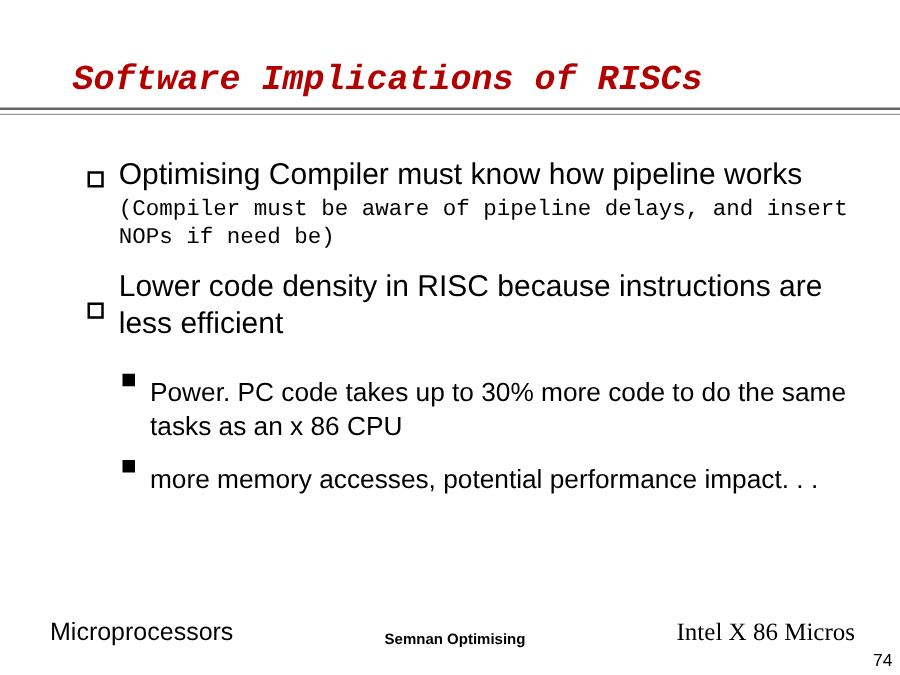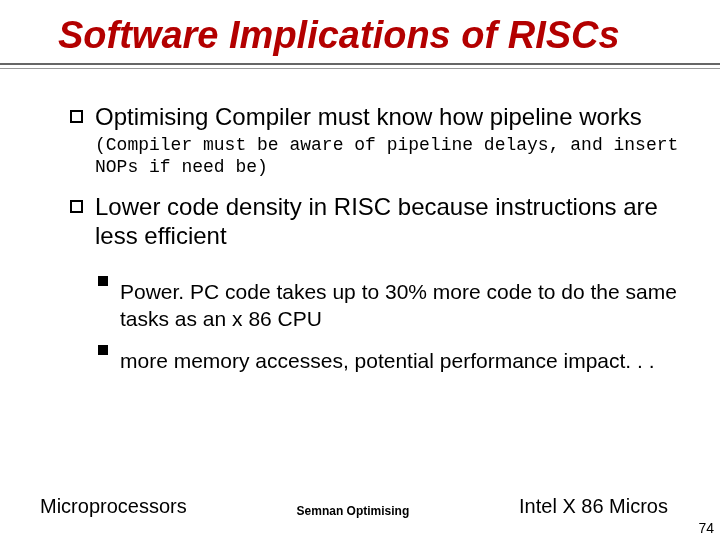--- a/index.html
+++ b/index.html
@@ -14,25 +14,26 @@
   .slide {
     width: 100%;
     height: 100%;
     position: relative;
     padding: 0;
   }
   .title-block {
     padding: 14px 0 6px 58px;
   }
   .title {
-    font-size: 38px;
+    font-size: 28px;
     font-weight: bold;
     font-style: italic;
     color: #b30000;
-    font-family: Liberation Sans, sans-serif;
+    font-family: Liberation Mono, monospace;
+    margin-top: 35px;
   }
   .underline {
     border-bottom: 2px solid #666;
     margin-left: 0;
     margin-right: 0;
     width: 100%;
   }
   .under-gap {
     height: 3px;
     background: #fff;
@@ -41,20 +42,21 @@
     border-bottom: 1px solid #999;
     width: 100%;
   }
   .content {
     padding: 34px 34px 0 70px;
     color: #000;
   }
   .bullet-1 {
     display: flex;
     margin-bottom: 2px;
+    align-items: center;
   }
   .bullet-1 .marker {
     width: 13px;
     height: 13px;
     border: 2px solid #000;
     margin-top: 7px;
     margin-right: 12px;
     flex-shrink: 0;
   }
   .bullet-1 .text {
@@ -106,21 +108,22 @@
     flex: 1 1 auto;
     text-align: center;
     font-size: 12px;
     font-weight: bold;
     color: #000;
   }
   .footer-right {
     font-size: 20px;
     color: #000;
     flex: 0 0 auto;
-    margin-right: 32px;
+    margin-right: 16px;
+    font-family: Liberation Serif, serif;
   }
   .page-num {
     position: absolute;
     right: 6px;
     bottom: 4px;
     font-size: 14px;
     color: #000;
   }
 </style>
 </head>

